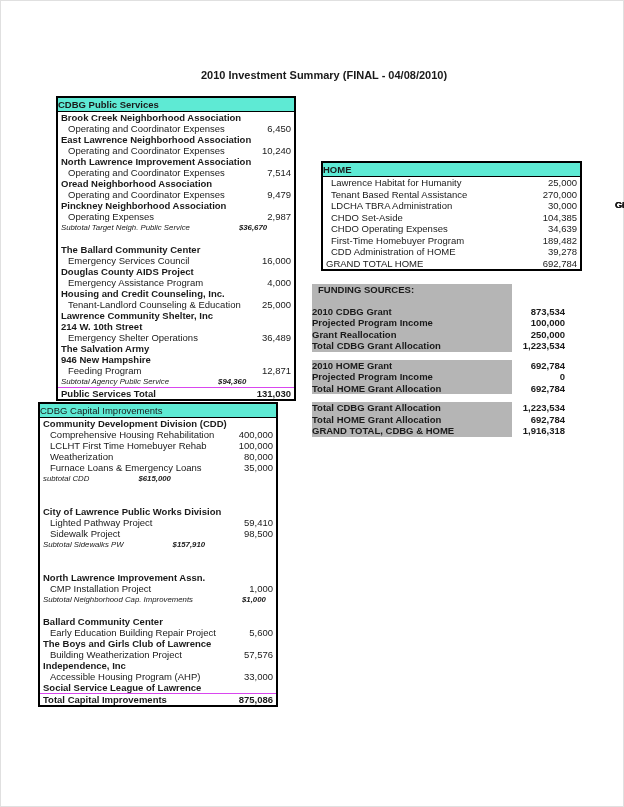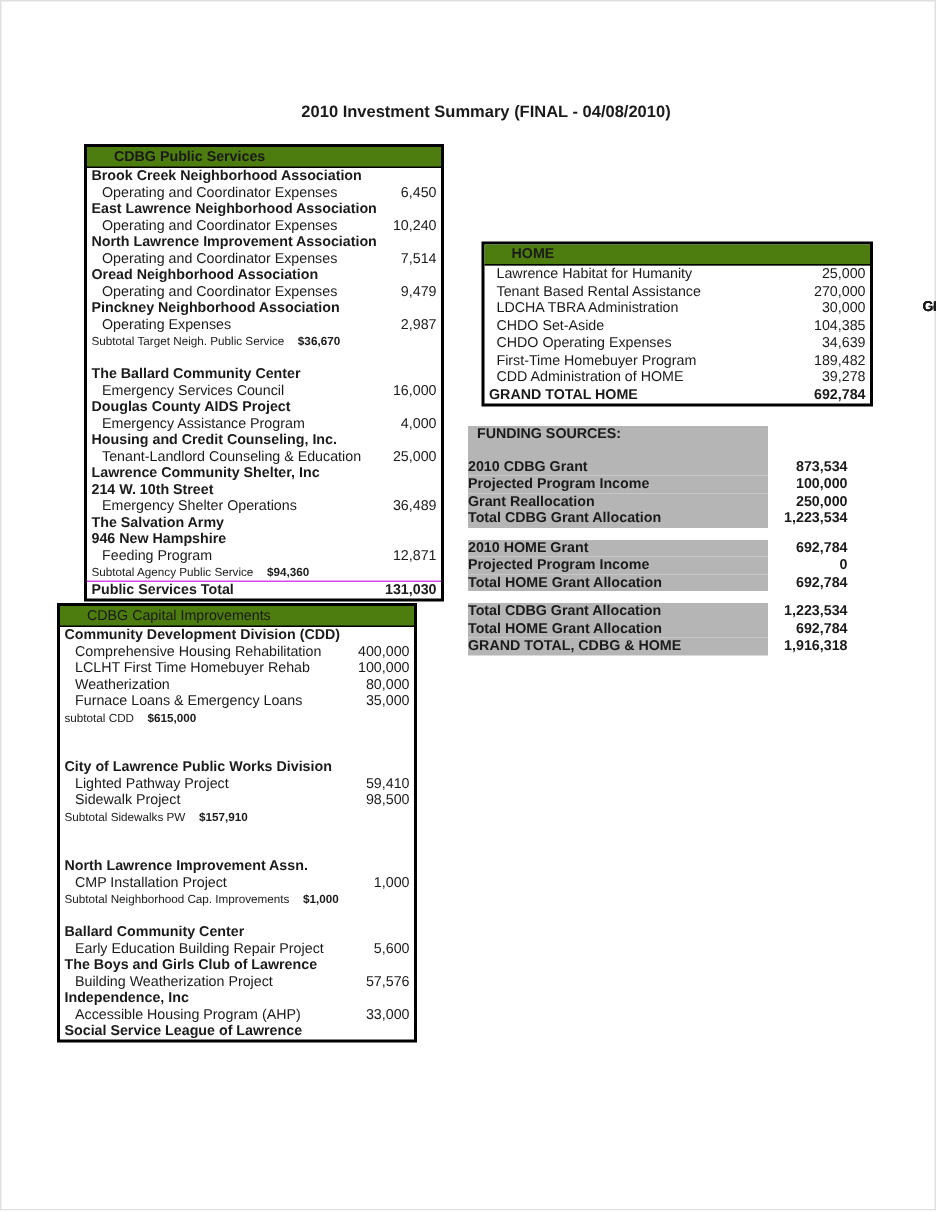--- a/index.html
+++ b/index.html
@@ -10,41 +10,41 @@
   .page{position:absolute;inset:0;border:1px solid #e0e0e0;box-sizing:border-box;}
   .title{
     position:absolute;top:68px;left:12px;width:100%;text-align:center;
     font-size:11px;font-weight:bold;letter-spacing:0;
   }
   
   .box{position:absolute;border:2px solid #000;background:#fff;box-sizing:border-box;}
   #box1{left:55px;top:95px;width:240px;}
   #box2{left:37px;top:401px;width:240px;}
   .box-header{
-    background:#4d7c0f;font-size:9.5px;line-height:11px;padding:1px 18px;
+    background:#5eead4;font-size:9.5px;line-height:11px;padding:1px 0;
     border-bottom:1px solid #000;font-weight:bold;
   }
   #box2 .box-header{font-weight:normal;}
   .row{display:flex;font-size:9.5px;line-height:11px;min-height:11px;padding:0 3px;box-sizing:border-box;}
   .row .val{margin-left:auto;white-space:nowrap;}
   .row.org{font-weight:bold;}
   .row.item .lab{padding-left:7px;}
-  .row.subtotal{font-size:7.8px;}
+  .row.subtotal{font-style:italic;font-size:7.8px;gap:40px;}
   .row.subtotal .val{margin-left:9px;font-weight:bold;}
   .row.total{font-weight:bold;}
   .box .row.total{border-top:1px solid #d946ef;}
   .row.blank{min-height:11px;}
   
   .summary{position:absolute;left:307px;top:99px;width:250px;}
   .summary .row{font-weight:bold;margin-bottom:13px;padding:0;}
   
   #homebox{left:320px;top:160px;width:261px;}
   #homebox .row{line-height:11.5px;min-height:11.5px;}
   #homebox .row.item .lab{padding-left:5px;}
-  #homebox .row.total{border-top:none;font-weight:bold;align-items:flex-end;}
+  #homebox .row.total{border-top:none;font-weight:normal;align-items:flex-end;}
   
   .funding{position:absolute;left:311px;top:283px;width:253px;}
   .fblock{margin-bottom:8px;}
   .frow{display:flex;font-size:9.5px;font-weight:bold;line-height:11.5px;min-height:11.5px;align-items:center;}
   .frow .flab{width:200px;background:#b5b5b5;box-sizing:border-box;white-space:nowrap;}
   .frow.header .flab{padding-left:6px;}
   .frow.blank{min-height:10px;line-height:10px;}
   .frow .fval{flex:1;text-align:right;white-space:nowrap;}
 </style>
 </head>
@@ -223,20 +223,24 @@
         <div class="row org">
           <span class="lab">Independence, Inc</span>
         </div>
         <div class="row item">
           <span class="lab">Accessible Housing Program (AHP)</span>
           <span class="val">33,000</span>
         </div>
         <div class="row org">
           <span class="lab">Social Service League of Lawrence</span>
         </div>
+        <div class="row total">
+          <span class="lab">Total Capital Improvements</span>
+          <span class="val">875,086</span>
+        </div>
       </div>
   </div>
 
   <div class="summary">
       <div class="row summary value-regular">
         <span class="lab">Contingency</span>
       </div>
       <div class="row summary">
         <span class="lab">CDD Administration of CDBG</span>
       </div>

